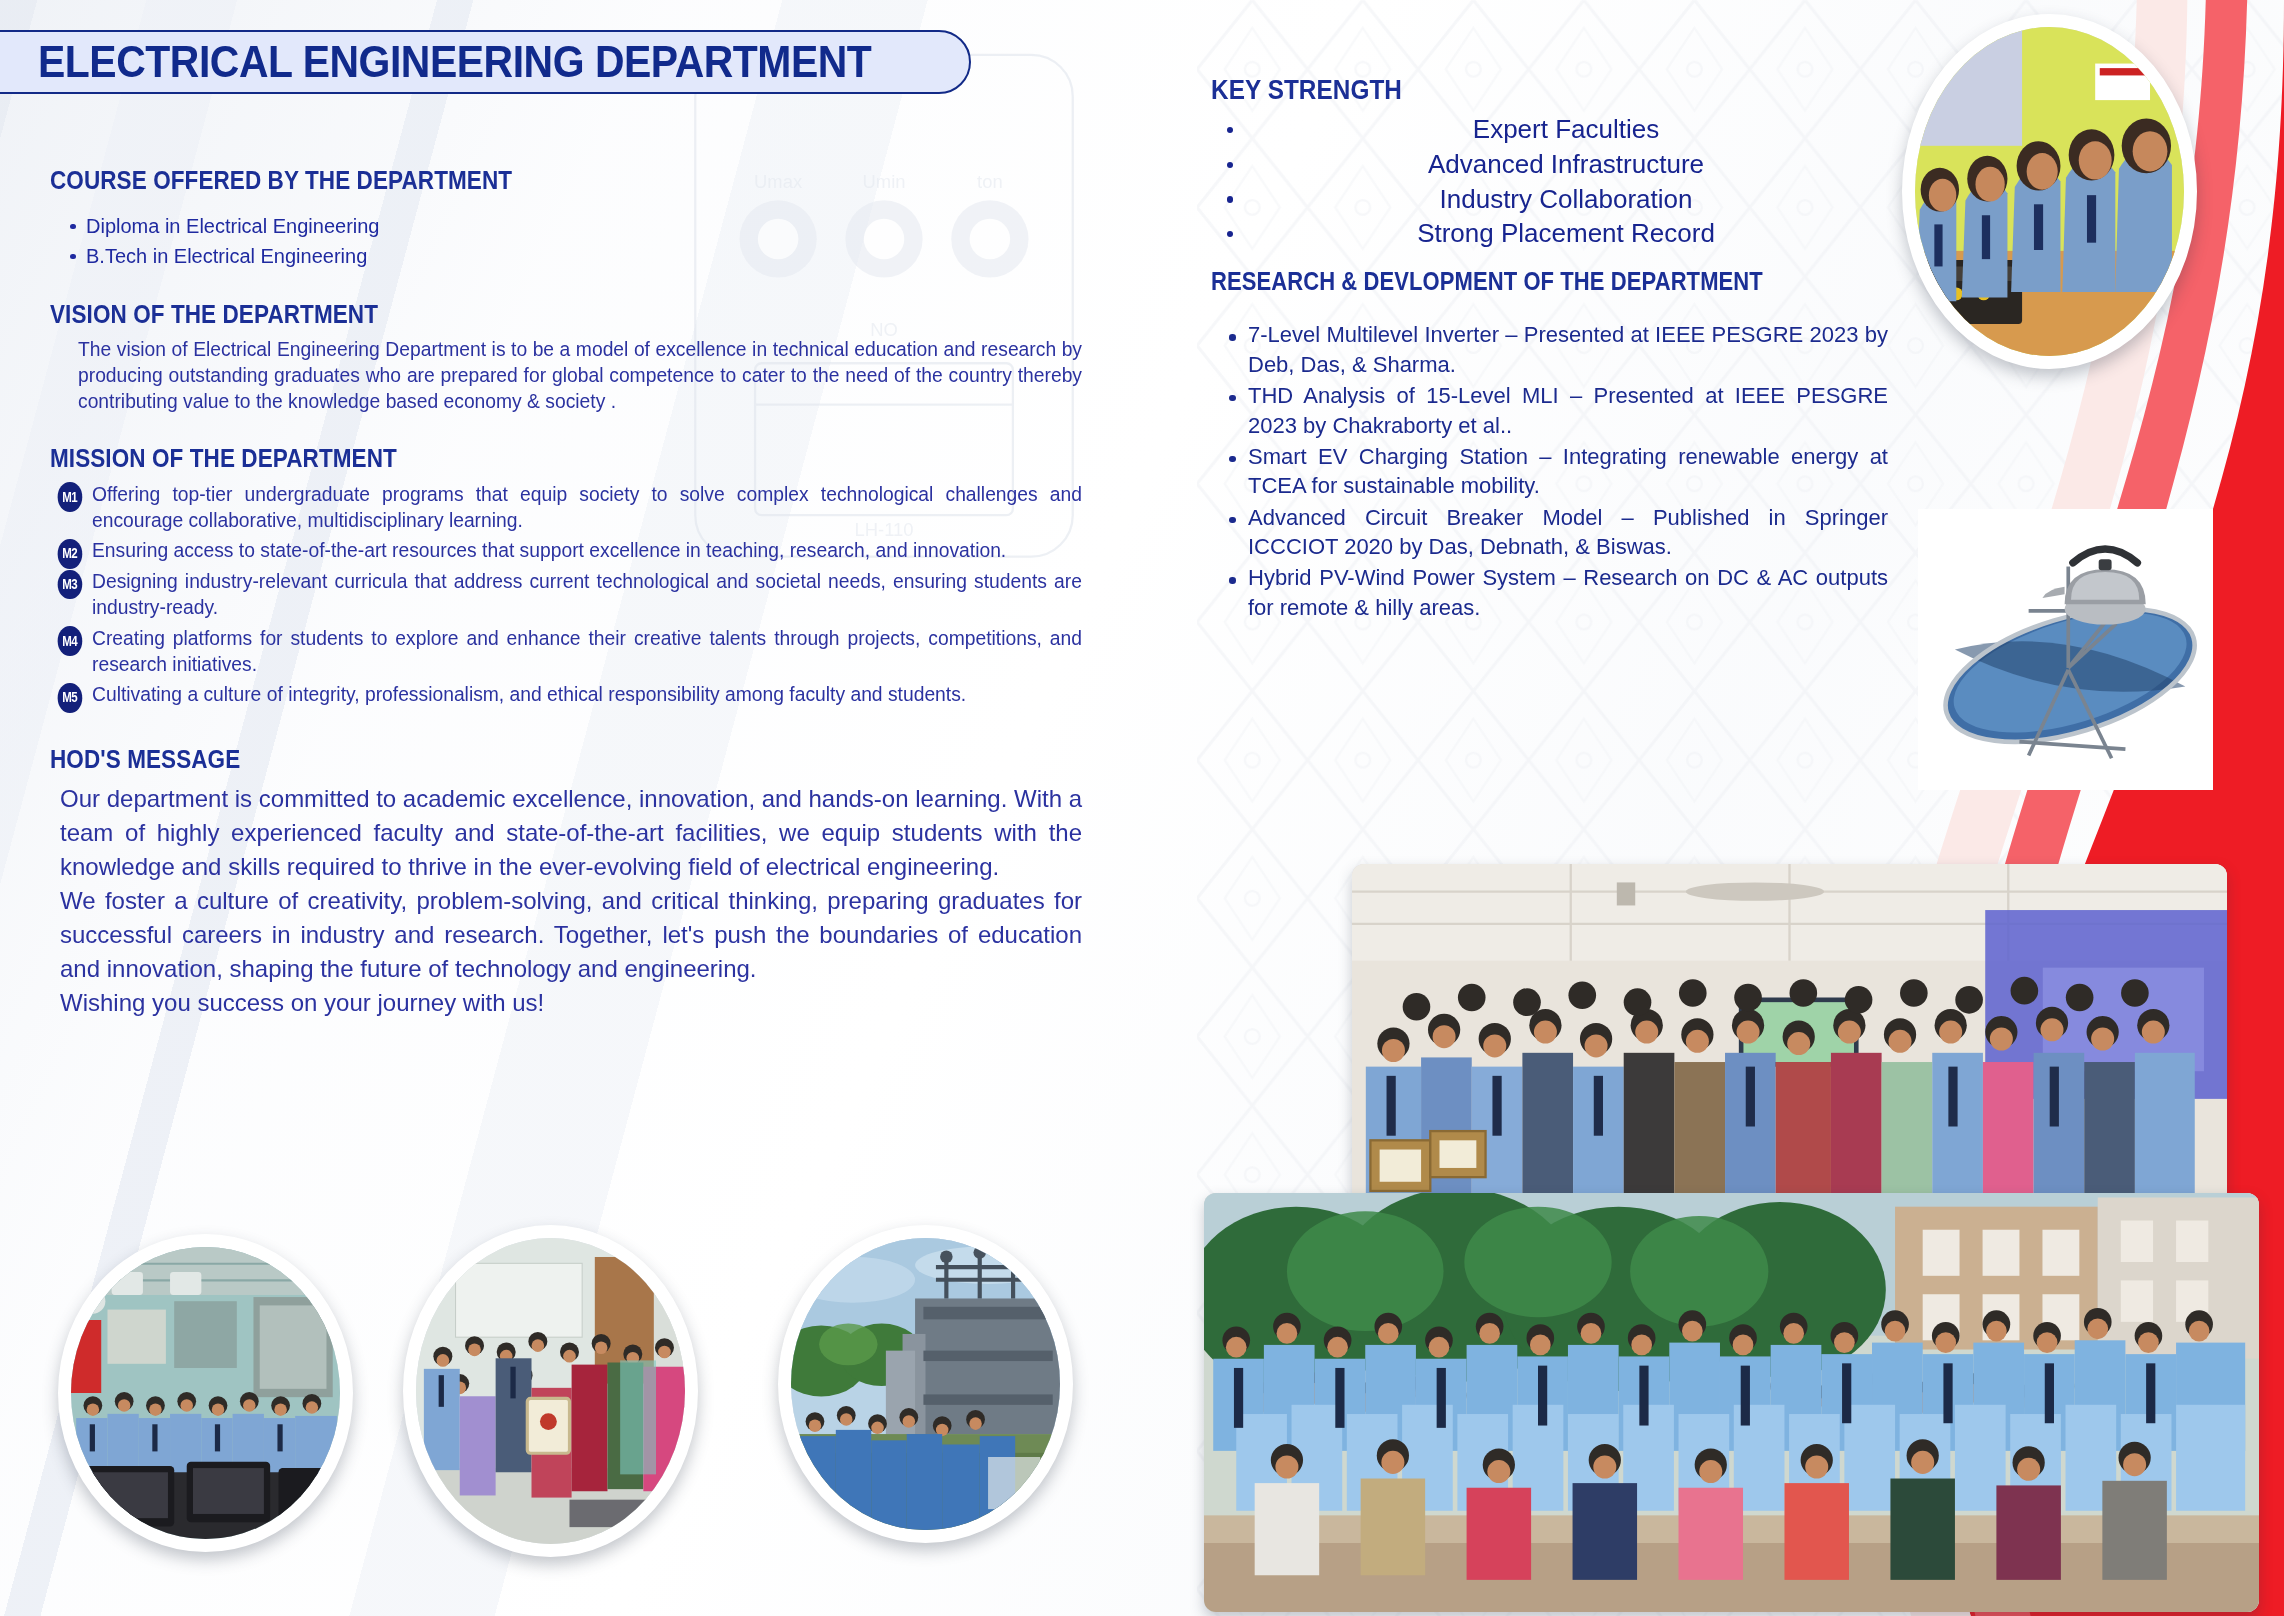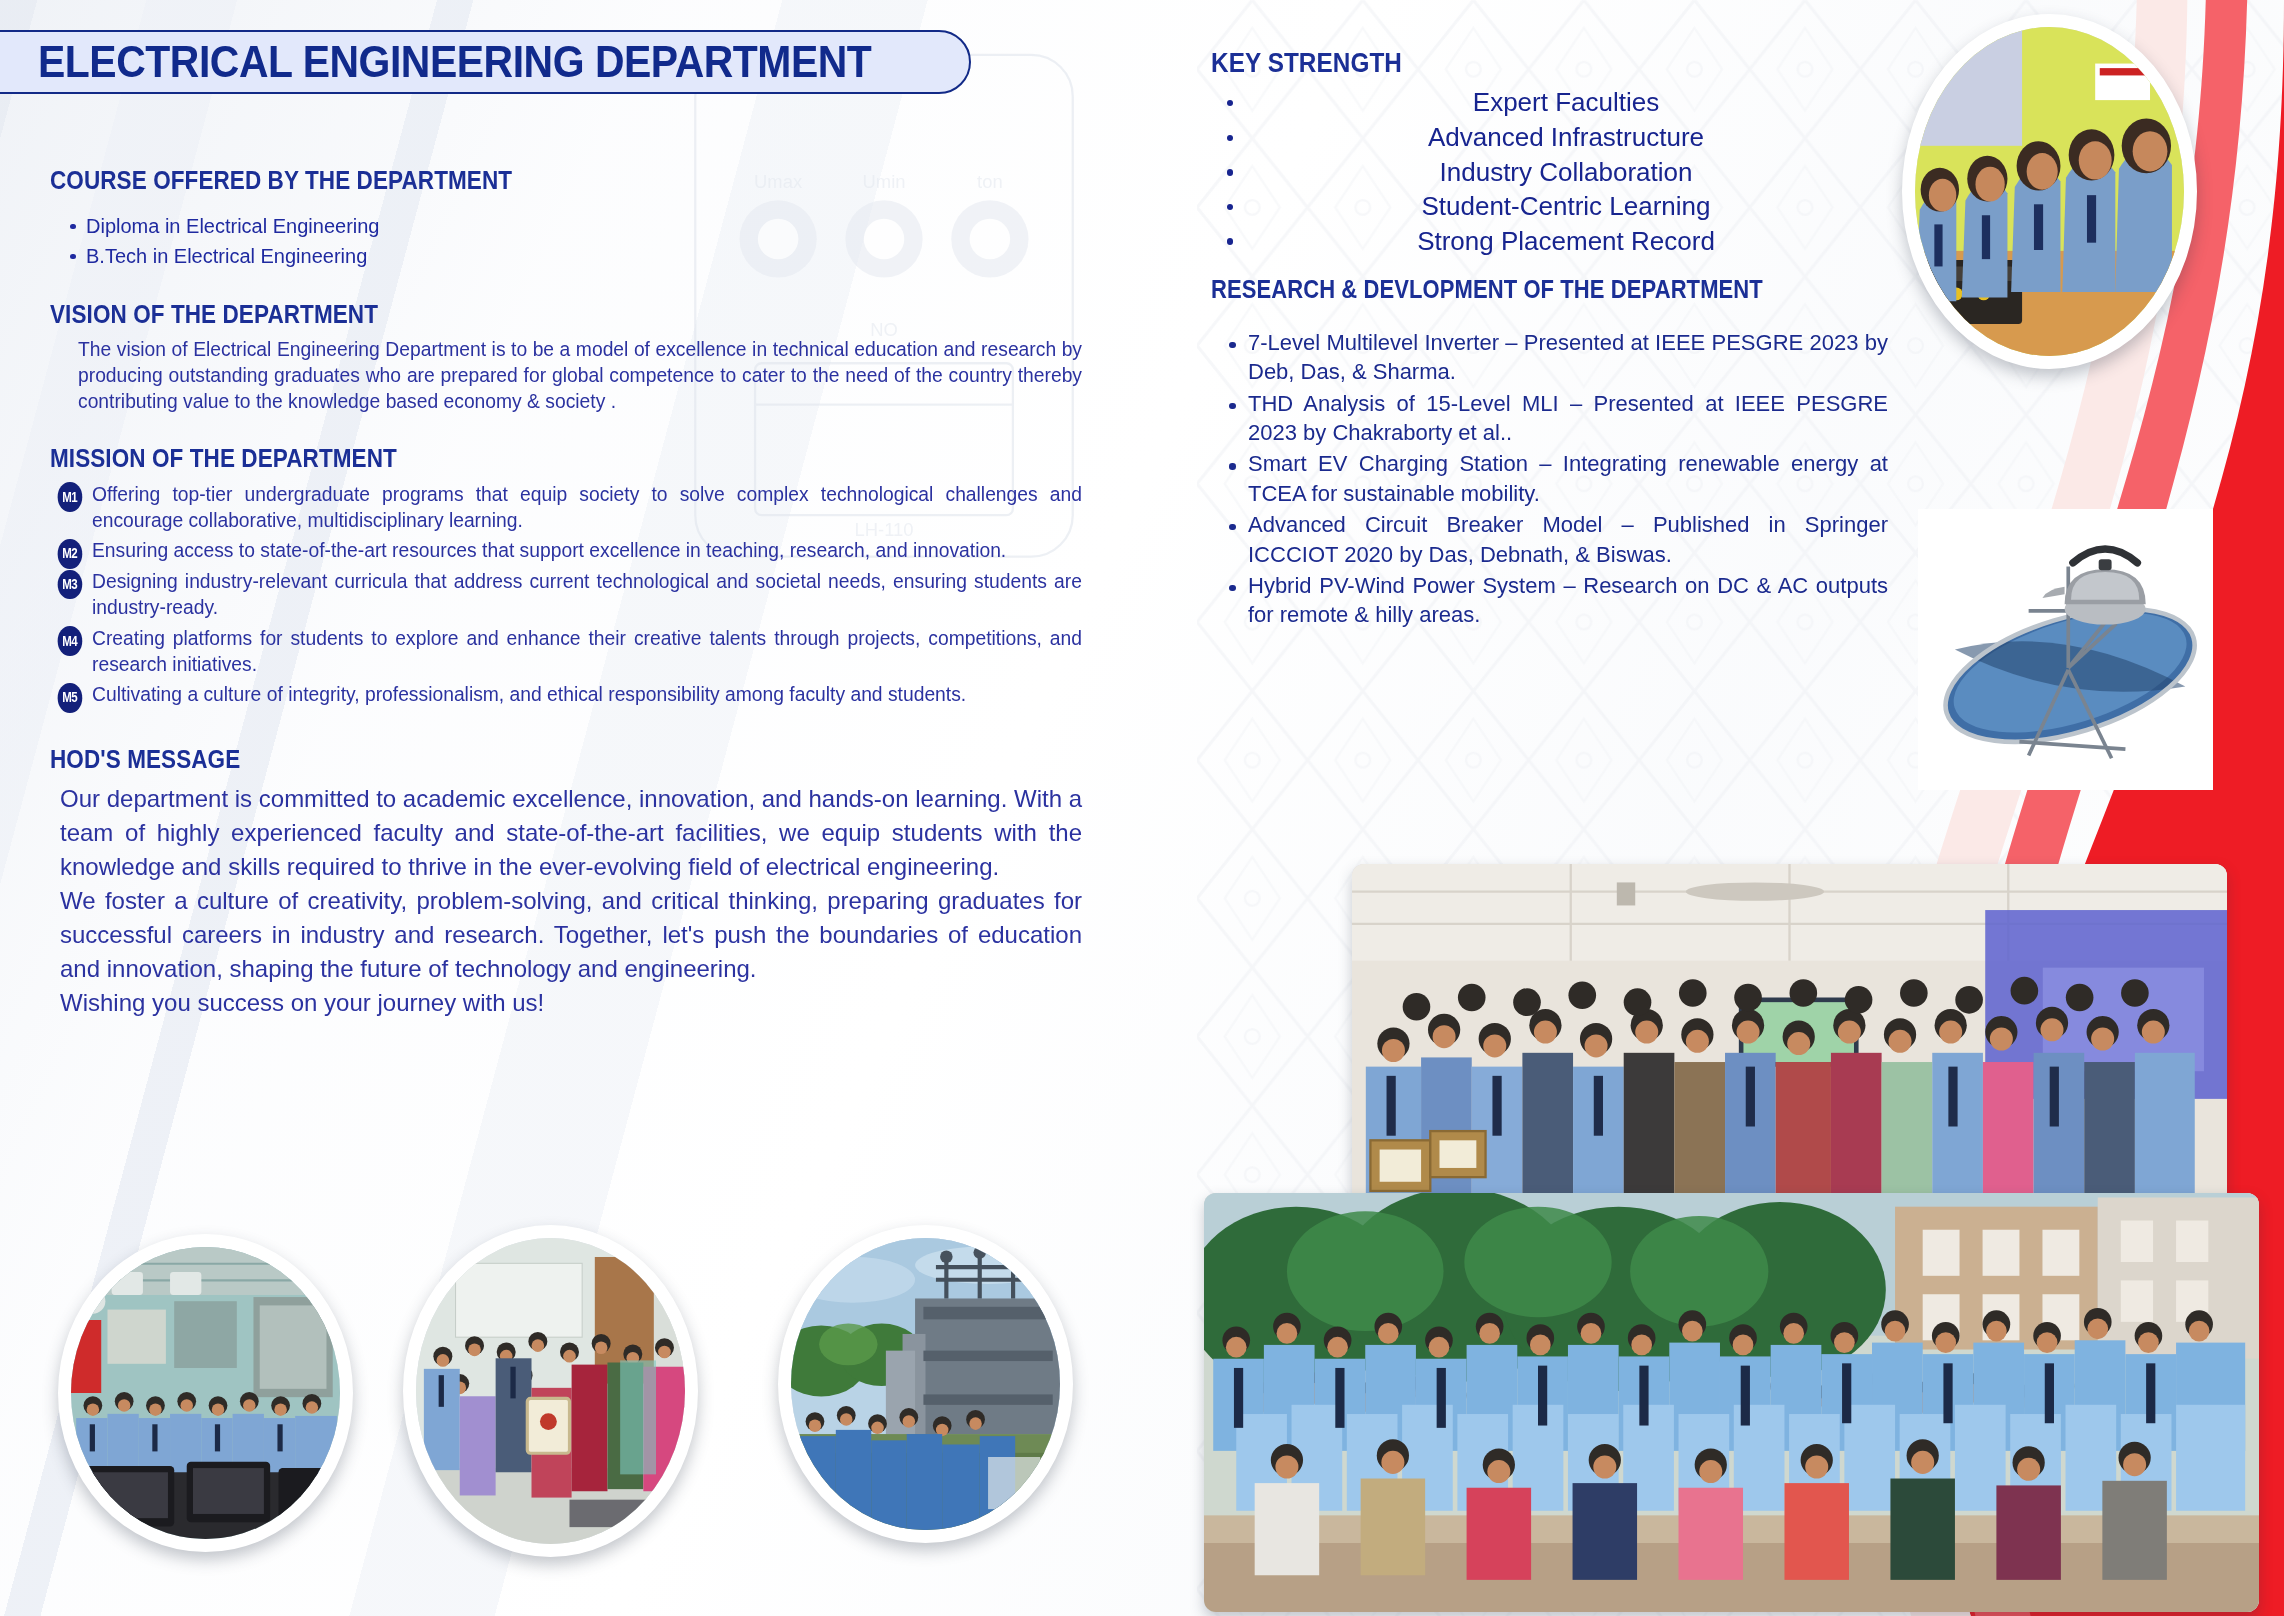--- a/index.html
+++ b/index.html
@@ -93,21 +93,21 @@
     background:#13207a;color:#ffffff;font-size:14px;font-weight:700;
     display:flex;align-items:center;justify-content:center;
     transform:scaleX(.82);letter-spacing:-0.5px;
   }
 
   .hod-body{margin-top:7.4px;padding-left:10px;}
   .hod-p{color:#2b32a0;font-size:24px;line-height:1.42;text-align:justify;margin:0;}
   .hod-p.last{text-align:left;}
 
   
-  .right{position:absolute;left:1211px;top:48px;width:677px;z-index:5;}
+  .right{position:absolute;left:1211px;top:75px;width:677px;z-index:5;}
   .ks-list{margin:6.4px 0 0 0;padding:0;list-style:none;text-align:center;}
   .ks-list li{
     position:relative;padding-left:33px;color:#17248f;font-size:26px;line-height:1.33;
   }
   .ks-list li::before{
     content:"";position:absolute;left:15.7px;top:14.7px;width:6.4px;height:6.4px;
     border-radius:50%;background:#17248f;
   }
   .rd-head{margin-top:16.6px;}
   .rd-head .h2{font-size:25px;transform:scaleX(.88);}
@@ -247,21 +247,20 @@
     </div>
   </div>
 
   <div class="right">
     <div>
       <div class="h2" style="font-size:27px">KEY STRENGTH</div>
       <ul class="ks-list">
         <li>Expert Faculties</li>
         <li>Advanced Infrastructure</li>
         <li>Industry Collaboration</li>
-        <li>Student-Centric Learning</li>
         <li>Strong Placement Record</li>
       </ul>
     </div>
 
     <div class="rd-head">
       <div class="h2">RESEARCH &amp; DEVLOPMENT OF THE DEPARTMENT</div>
       <ul class="rd-list">
         <li>7-Level Multilevel Inverter – Presented at IEEE PESGRE 2023 by Deb, Das, &amp; Sharma.</li>
         <li>THD Analysis of 15-Level MLI – Presented at IEEE PESGRE 2023 by Chakraborty et al..</li>
         <li>Smart EV Charging Station – Integrating renewable energy at TCEA for sustainable mobility.</li>

